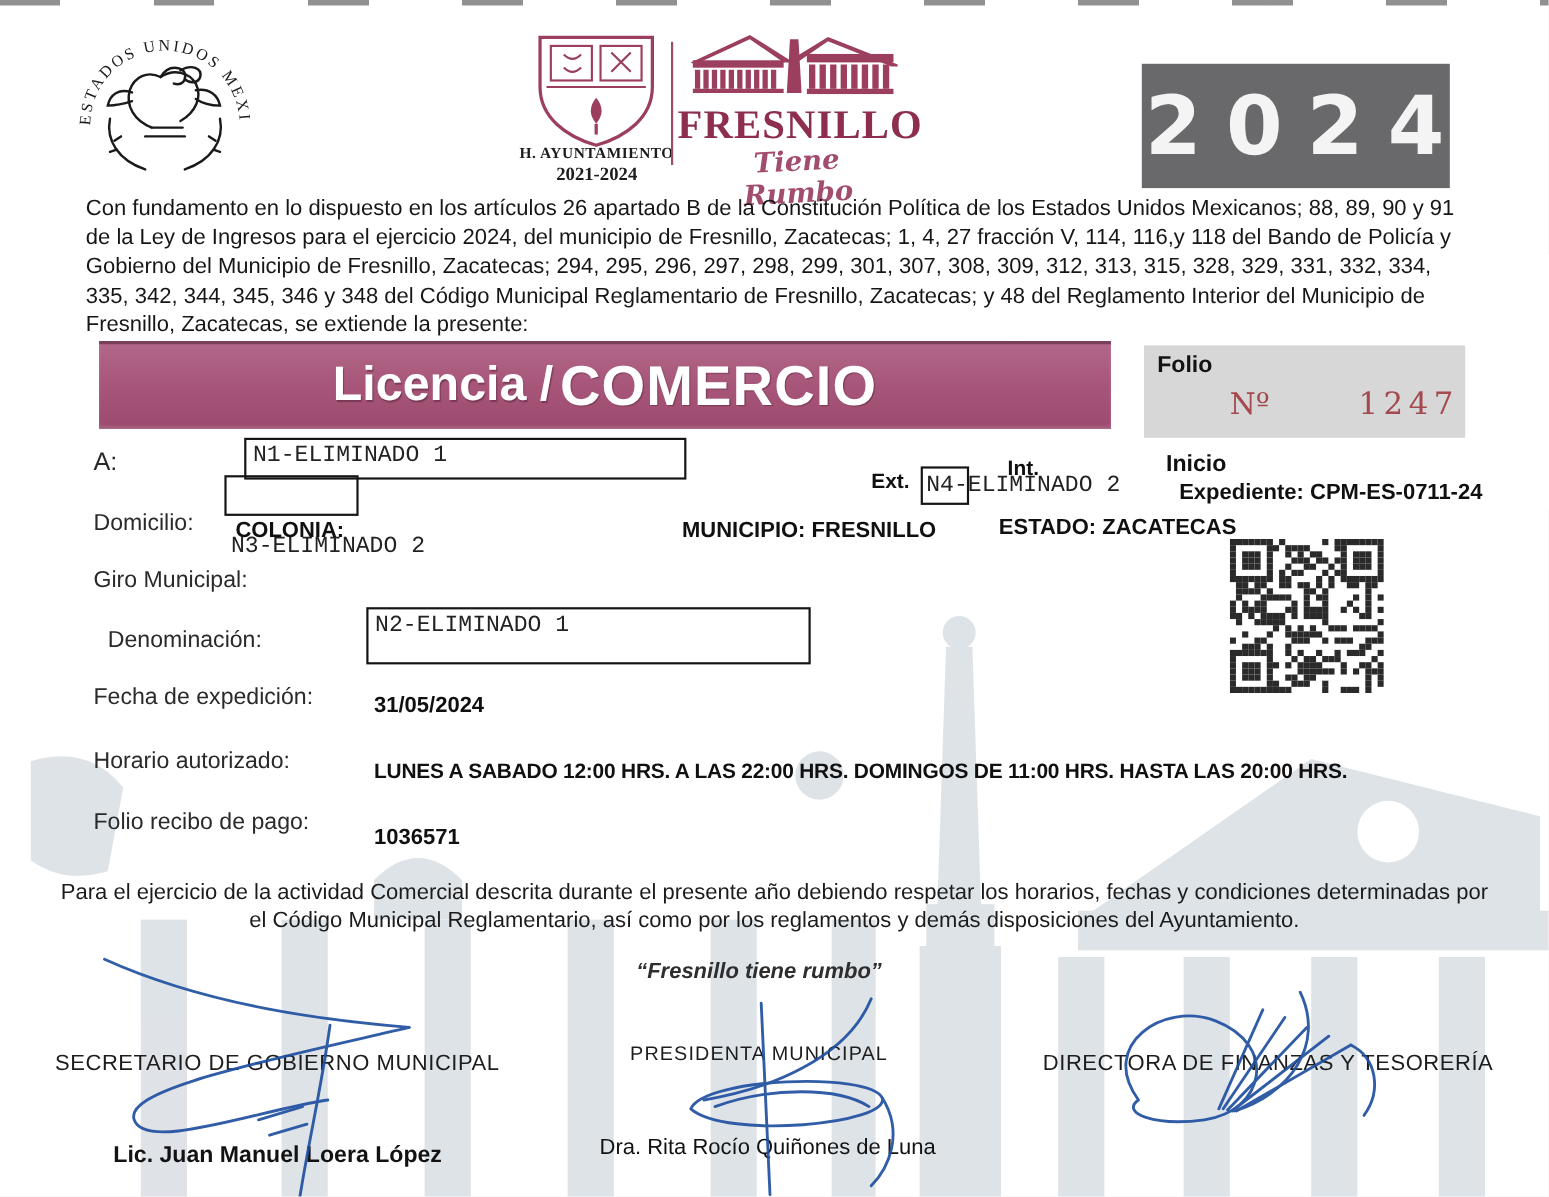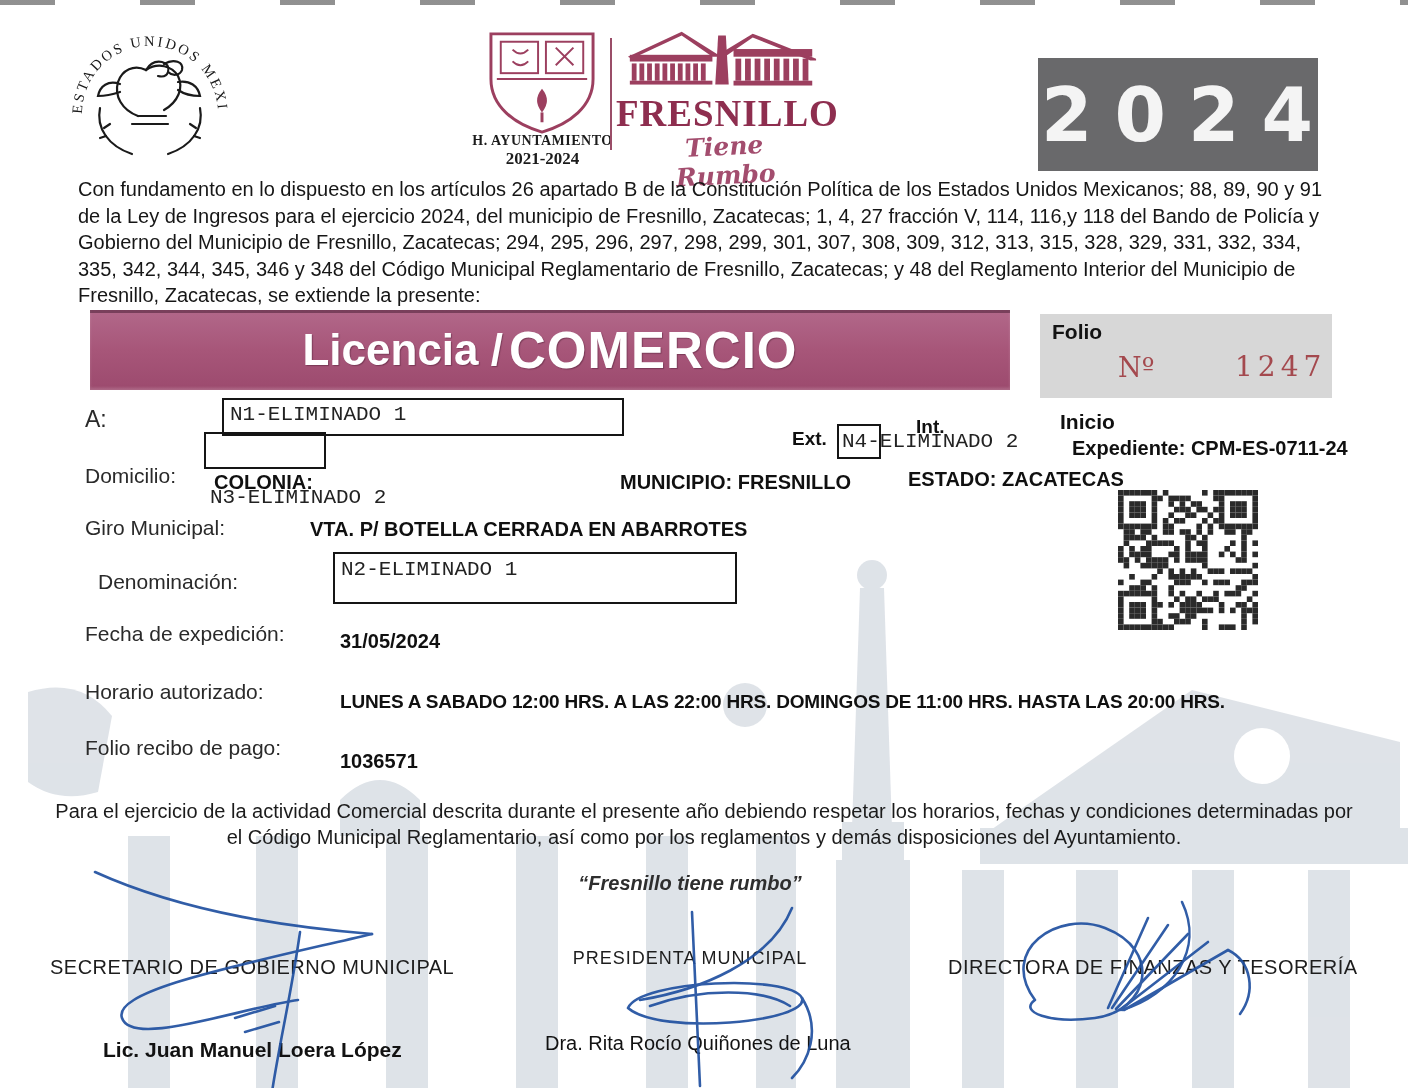--- a/index.html
+++ b/index.html
@@ -180,21 +180,20 @@
 
   <div class="bval" style="left:1060px;top:410px;font-size:21px;">Inicio</div>
   <div class="bval" style="left:1072px;top:437px;">Expediente: CPM-ES-0711-24</div>
 
   <div class="lbl" style="left:85px;top:464px;">Domicilio:</div>
   <div class="bval" style="left:214px;top:471px;">COLONIA:</div>
   <div class="bval" style="left:620px;top:471px;">MUNICIPIO: FRESNILLO</div>
   <div class="bval" style="left:908px;top:468px;">ESTADO: ZACATECAS</div>
 
   <div class="lbl" style="left:85px;top:516px;">Giro Municipal:</div>
-  <div class="bval" style="left:310px;top:518px;">VTA. P/ BOTELLA CERRADA EN ABARROTES</div>
 
   <div class="lbl" style="left:98px;top:570px;">Denominación:</div>
   <div class="box" style="left:333px;top:552px;width:400px;height:48px;"></div>
   <div class="mono" style="left:341px;top:558px;">N2-ELIMINADO 1</div>
 
   <svg class="qr" id="qr-svg" viewBox="0 0 125 125">
       <rect x="0" y="0" width="5" height="5" fill="#2a2a2a"></rect>
       <rect x="5" y="0" width="5" height="5" fill="#2a2a2a"></rect>
       <rect x="10" y="0" width="5" height="5" fill="#2a2a2a"></rect>
       <rect x="15" y="0" width="5" height="5" fill="#2a2a2a"></rect>

